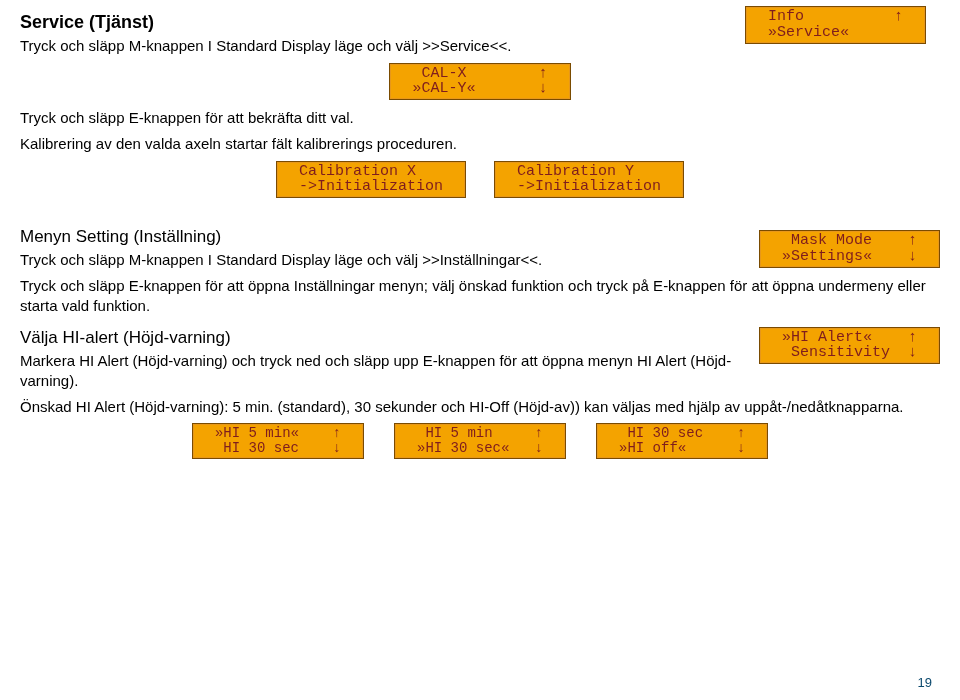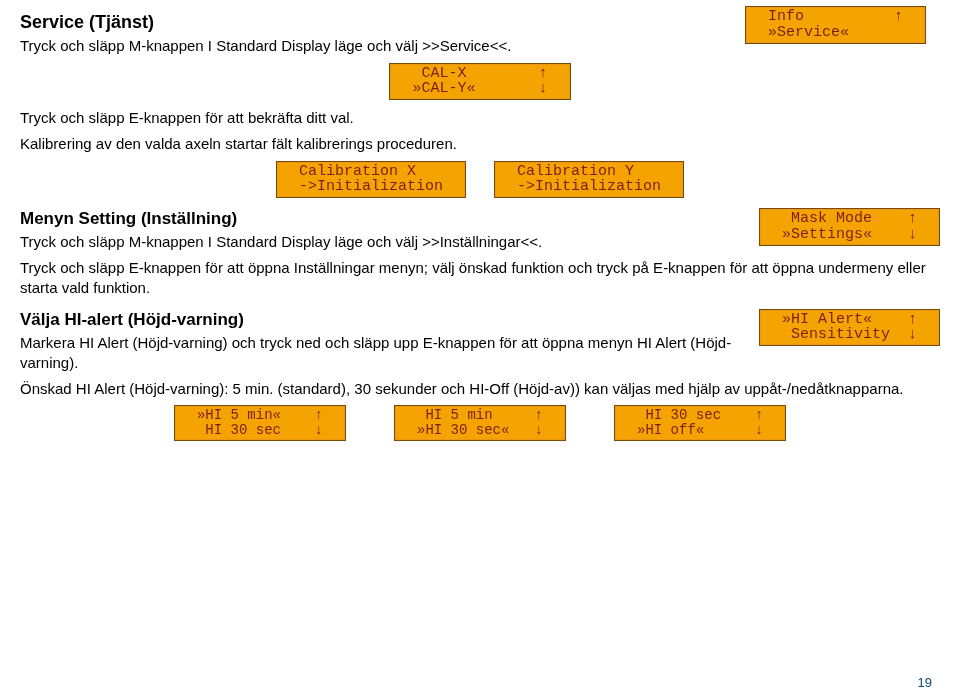--- a/index.html
+++ b/index.html
@@ -19,42 +19,42 @@
     box-sizing: border-box;
     height: 100%;
   }
   h2 {
     font-size: 18px;
     font-weight: bold;
     margin: 2px 0 2px 0;
   }
   h3 {
     font-size: 17px;
-    font-weight: bold;
+    font-weight: normal;
     margin: 10px 0 1px 0;
   }
   p {
     margin: 0 0 6px 0;
   }
   .lcd {
     display: inline-block;
     background: #f4a300;
     border: 1px solid #7a4b00;
     font-family: 'Courier New', Courier, monospace;
     font-size: 15px;
     color: #7f1d1d;
     line-height: 1.05;
     padding: 2px 22px;
     vertical-align: middle;
     box-shadow: inset 0 0 0 1px #e7971a;
     white-space: pre;
   }
   .lcd.small { font-size: 14px; }
   .row { display: flex; align-items: center; gap: 14px; margin: 4px 0 8px 0; }
-  .row.wide { justify-content: center; gap: 48px; }
+  .row.wide { justify-content: center; gap: 30px; }
   .inline-right { position: absolute; top: 6px; right: 34px; }
   .float-right { float: right; margin-left: 20px; margin-top: 4px; }
   .page-num {
     position: absolute;
     bottom: 8px;
     right: 28px;
     font-size: 13px;
     color: #0c4a6e;
   }
 </style>
@@ -72,21 +72,21 @@
   <p>Tryck och släpp M-knappen I Standard Display läge och välj &gt;&gt;Service&lt;&lt;.</p>
 
   <div class="row" style="justify-content:center; gap:60px;">
     <div class="lcd"> CAL-X        ↑
 »CAL-Y«       ↓</div>
   </div>
 
   <p>Tryck och släpp E-knappen för att bekräfta ditt val.</p>
   <p>Kalibrering av den valda axeln startar fält kalibrerings proceduren.</p>
 
-  <div class="row" style="justify-content:center; gap:28px; margin-bottom:6px;">
+  <div class="row" style="justify-content:center; gap:28px; margin-bottom:28px;">
     <div class="lcd">Calibration X
 -&gt;Initialization</div>
     <div class="lcd">Calibration Y
 -&gt;Initialization</div>
   </div>
 
   <div class="float-right">
     <div class="lcd"> Mask Mode    ↑
 »Settings«    ↓</div>
   </div>

